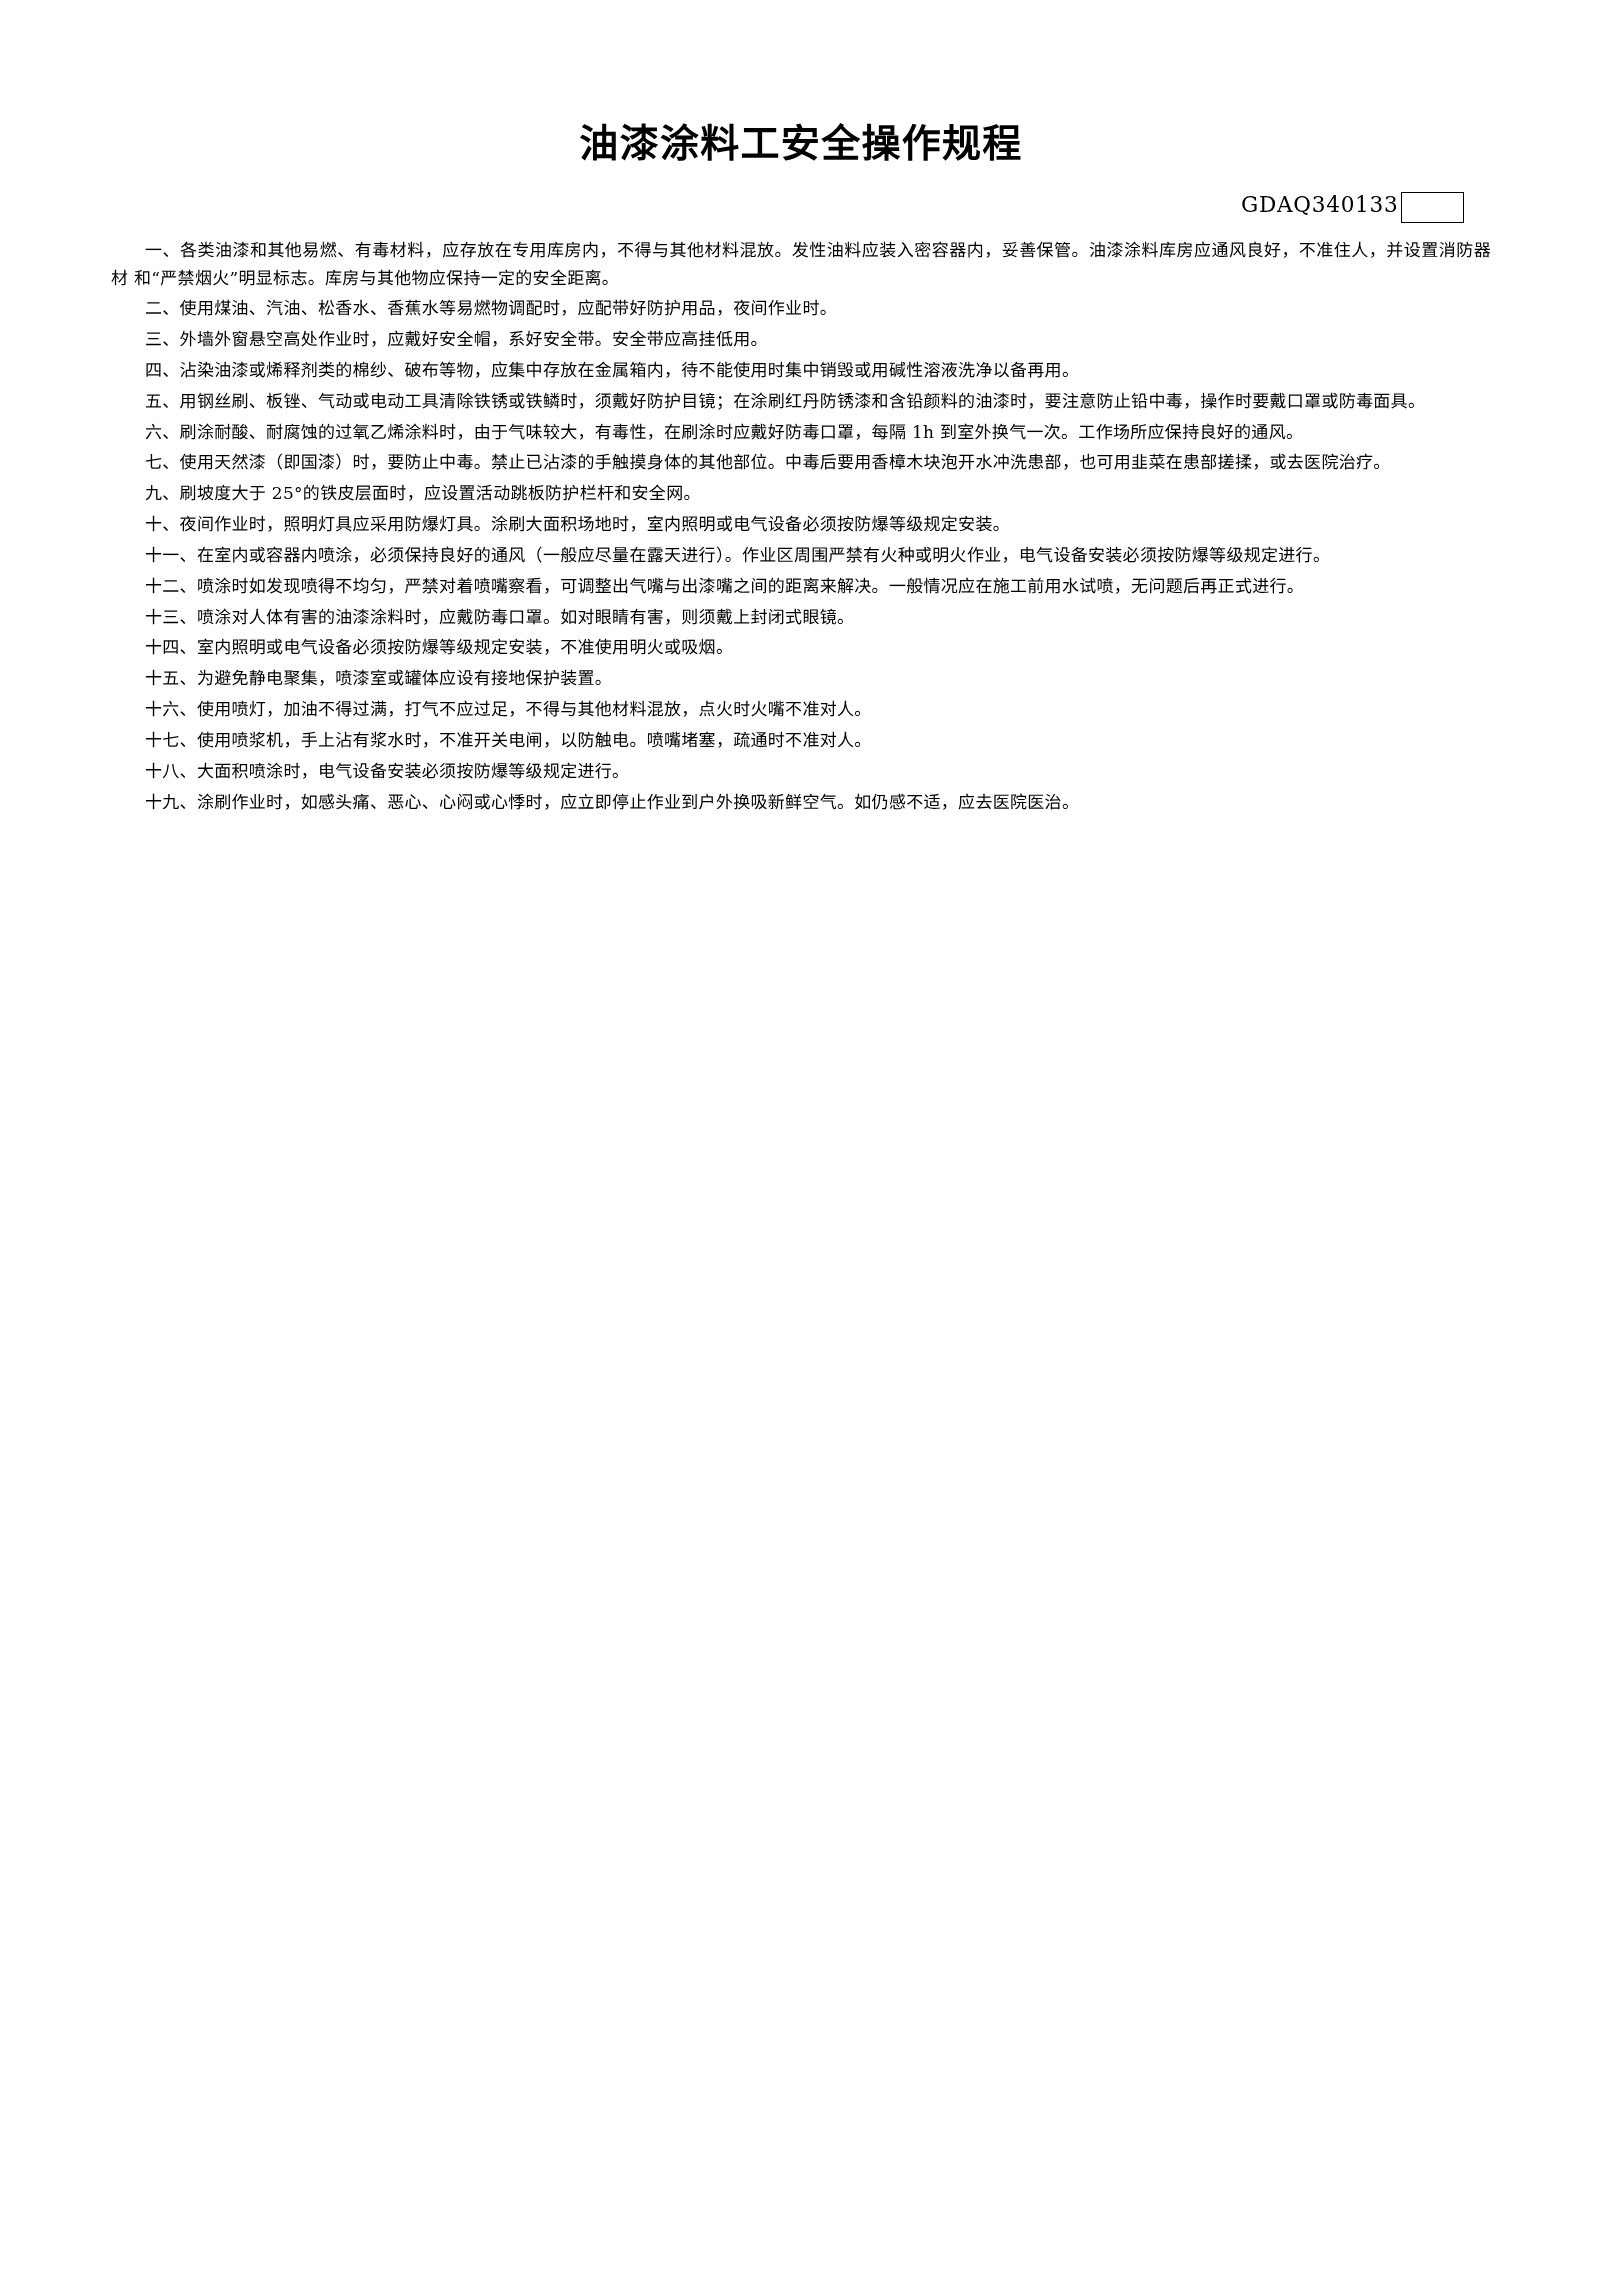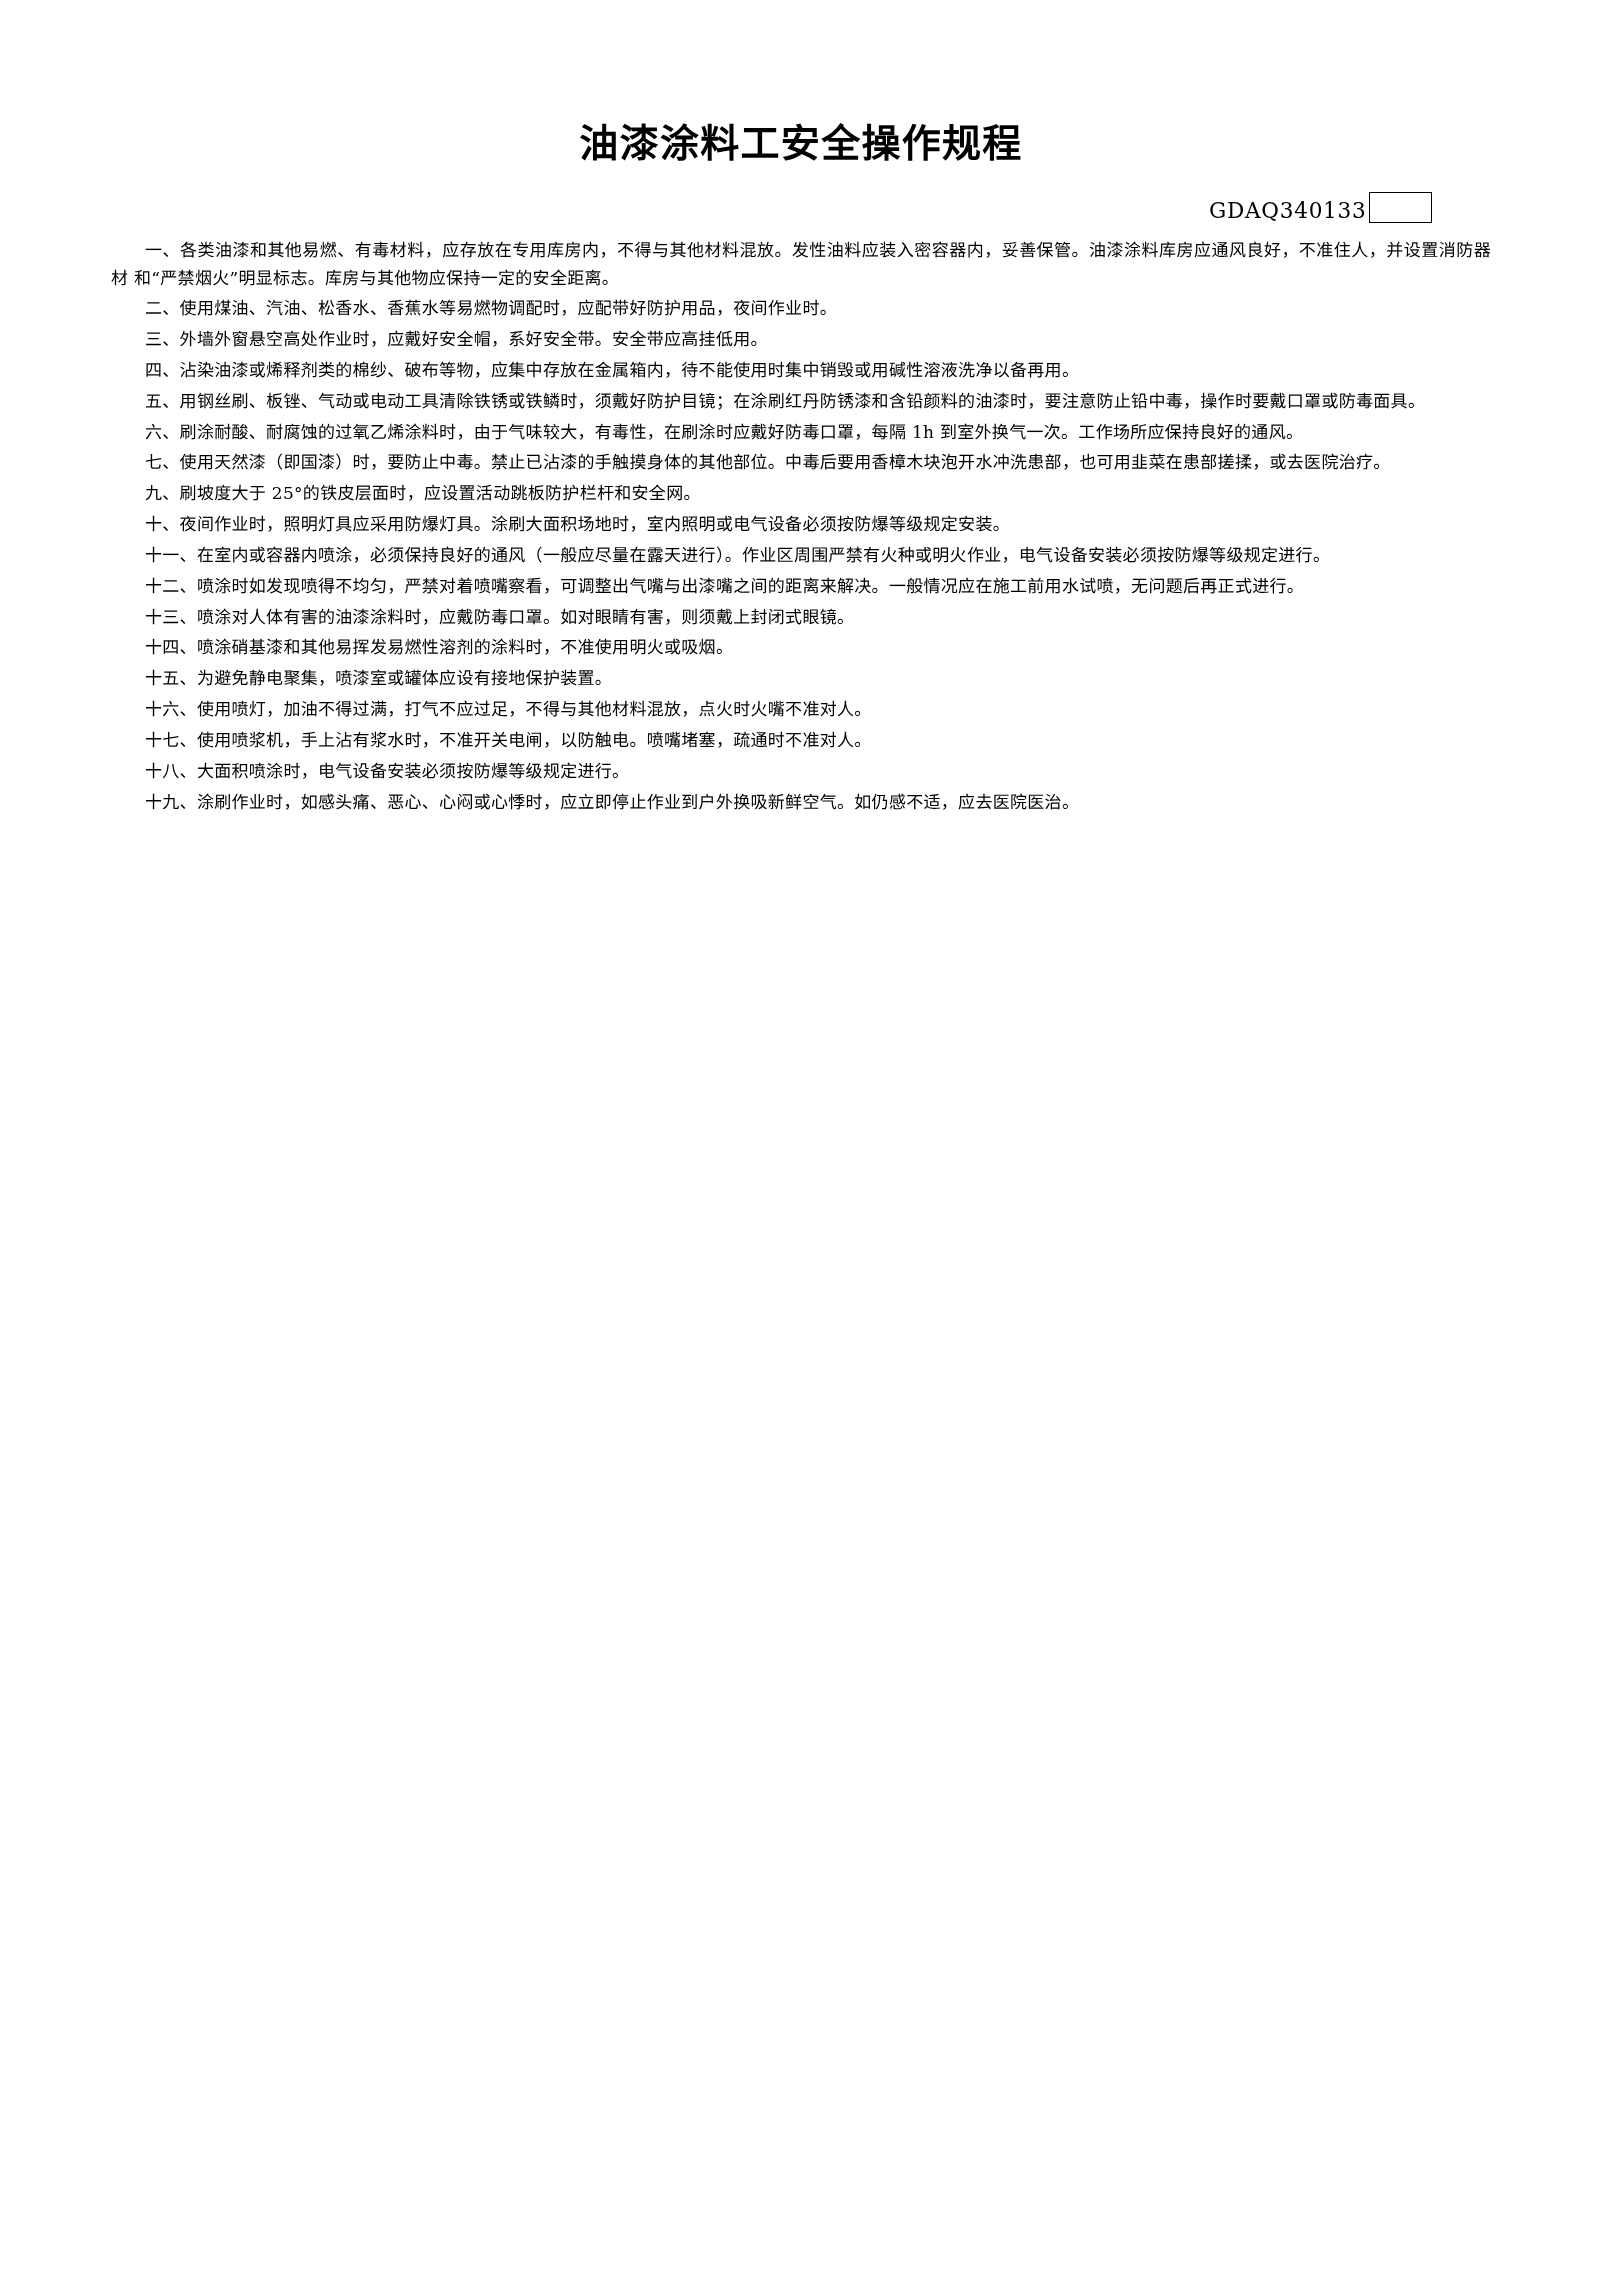--- a/index.html
+++ b/index.html
@@ -24,23 +24,23 @@
     text-align: center;
     font-size: 39px;
     font-weight: bold;
     letter-spacing: 1.3px;
     margin: 33px 0 0 0;
     font-family: "DejaVu Sans", "Liberation Sans", sans-serif;
   }
   .code-row {
     display: flex;
     justify-content: flex-end;
-    align-items: flex-end;
+    align-items: flex-start;
     margin-top: 23.6px;
-    margin-right: 59px;
+    margin-right: 27px;
   }
   .code-text {
     font-family: "DejaVu Serif", "Liberation Serif", serif;
     font-size: 21.6px;
     letter-spacing: 0.7px;
     margin-right: 2.6px;
   }
   .code-box {
     width: 63px;
     height: 31px;
@@ -78,21 +78,21 @@
     <p class="para">三、外墙外窗悬空高处作业时，应戴好安全帽，系好安全带。安全带应高挂低用。</p>
     <p class="para">四、沾染油漆或烯释剂类的棉纱、破布等物，应集中存放在金属箱内，待不能使用时集中销毁或用碱性溶液洗净以备再用。</p>
     <p class="para">五、用钢丝刷、板锉、气动或电动工具清除铁锈或铁鳞时，须戴好防护目镜；在涂刷红丹防锈漆和含铅颜料的油漆时，要注意防止铅中毒，操作时要戴口罩或防毒面具。</p>
     <p class="para">六、刷涂耐酸、耐腐蚀的过氧乙烯涂料时，由于气味较大，有毒性，在刷涂时应戴好防毒口罩，每隔 1h 到室外换气一次。工作场所应保持良好的通风。</p>
     <p class="para">七、使用天然漆（即国漆）时，要防止中毒。禁止已沾漆的手触摸身体的其他部位。中毒后要用香樟木块泡开水冲洗患部，也可用韭菜在患部搓揉，或去医院治疗。</p>
     <p class="para">九、刷坡度大于 25°的铁皮层面时，应设置活动跳板防护栏杆和安全网。</p>
     <p class="para">十、夜间作业时，照明灯具应采用防爆灯具。涂刷大面积场地时，室内照明或电气设备必须按防爆等级规定安装。</p>
     <p class="para">十一、在室内或容器内喷涂，必须保持良好的通风（一般应尽量在露天进行）。作业区周围严禁有火种或明火作业，电气设备安装必须按防爆等级规定进行。</p>
     <p class="para">十二、喷涂时如发现喷得不均匀，严禁对着喷嘴察看，可调整出气嘴与出漆嘴之间的距离来解决。一般情况应在施工前用水试喷，无问题后再正式进行。</p>
     <p class="para">十三、喷涂对人体有害的油漆涂料时，应戴防毒口罩。如对眼睛有害，则须戴上封闭式眼镜。</p>
-    <p class="para">十四、喷涂硝基漆和其他易挥发易燃性溶剂的涂料时，不准使用明火或吸烟。</p>
+    <p class="para">十四、室内照明或电气设备必须按防爆等级规定安装，不准使用明火或吸烟。</p>
     <p class="para">十五、为避免静电聚集，喷漆室或罐体应设有接地保护装置。</p>
     <p class="para">十六、使用喷灯，加油不得过满，打气不应过足，不得与其他材料混放，点火时火嘴不准对人。</p>
     <p class="para">十七、使用喷浆机，手上沾有浆水时，不准开关电闸，以防触电。喷嘴堵塞，疏通时不准对人。</p>
     <p class="para">十八、大面积喷涂时，电气设备安装必须按防爆等级规定进行。</p>
     <p class="para">十九、涂刷作业时，如感头痛、恶心、心闷或心悸时，应立即停止作业到户外换吸新鲜空气。如仍感不适，应去医院医治。</p>
   </div>
 
 </div>
 
 

